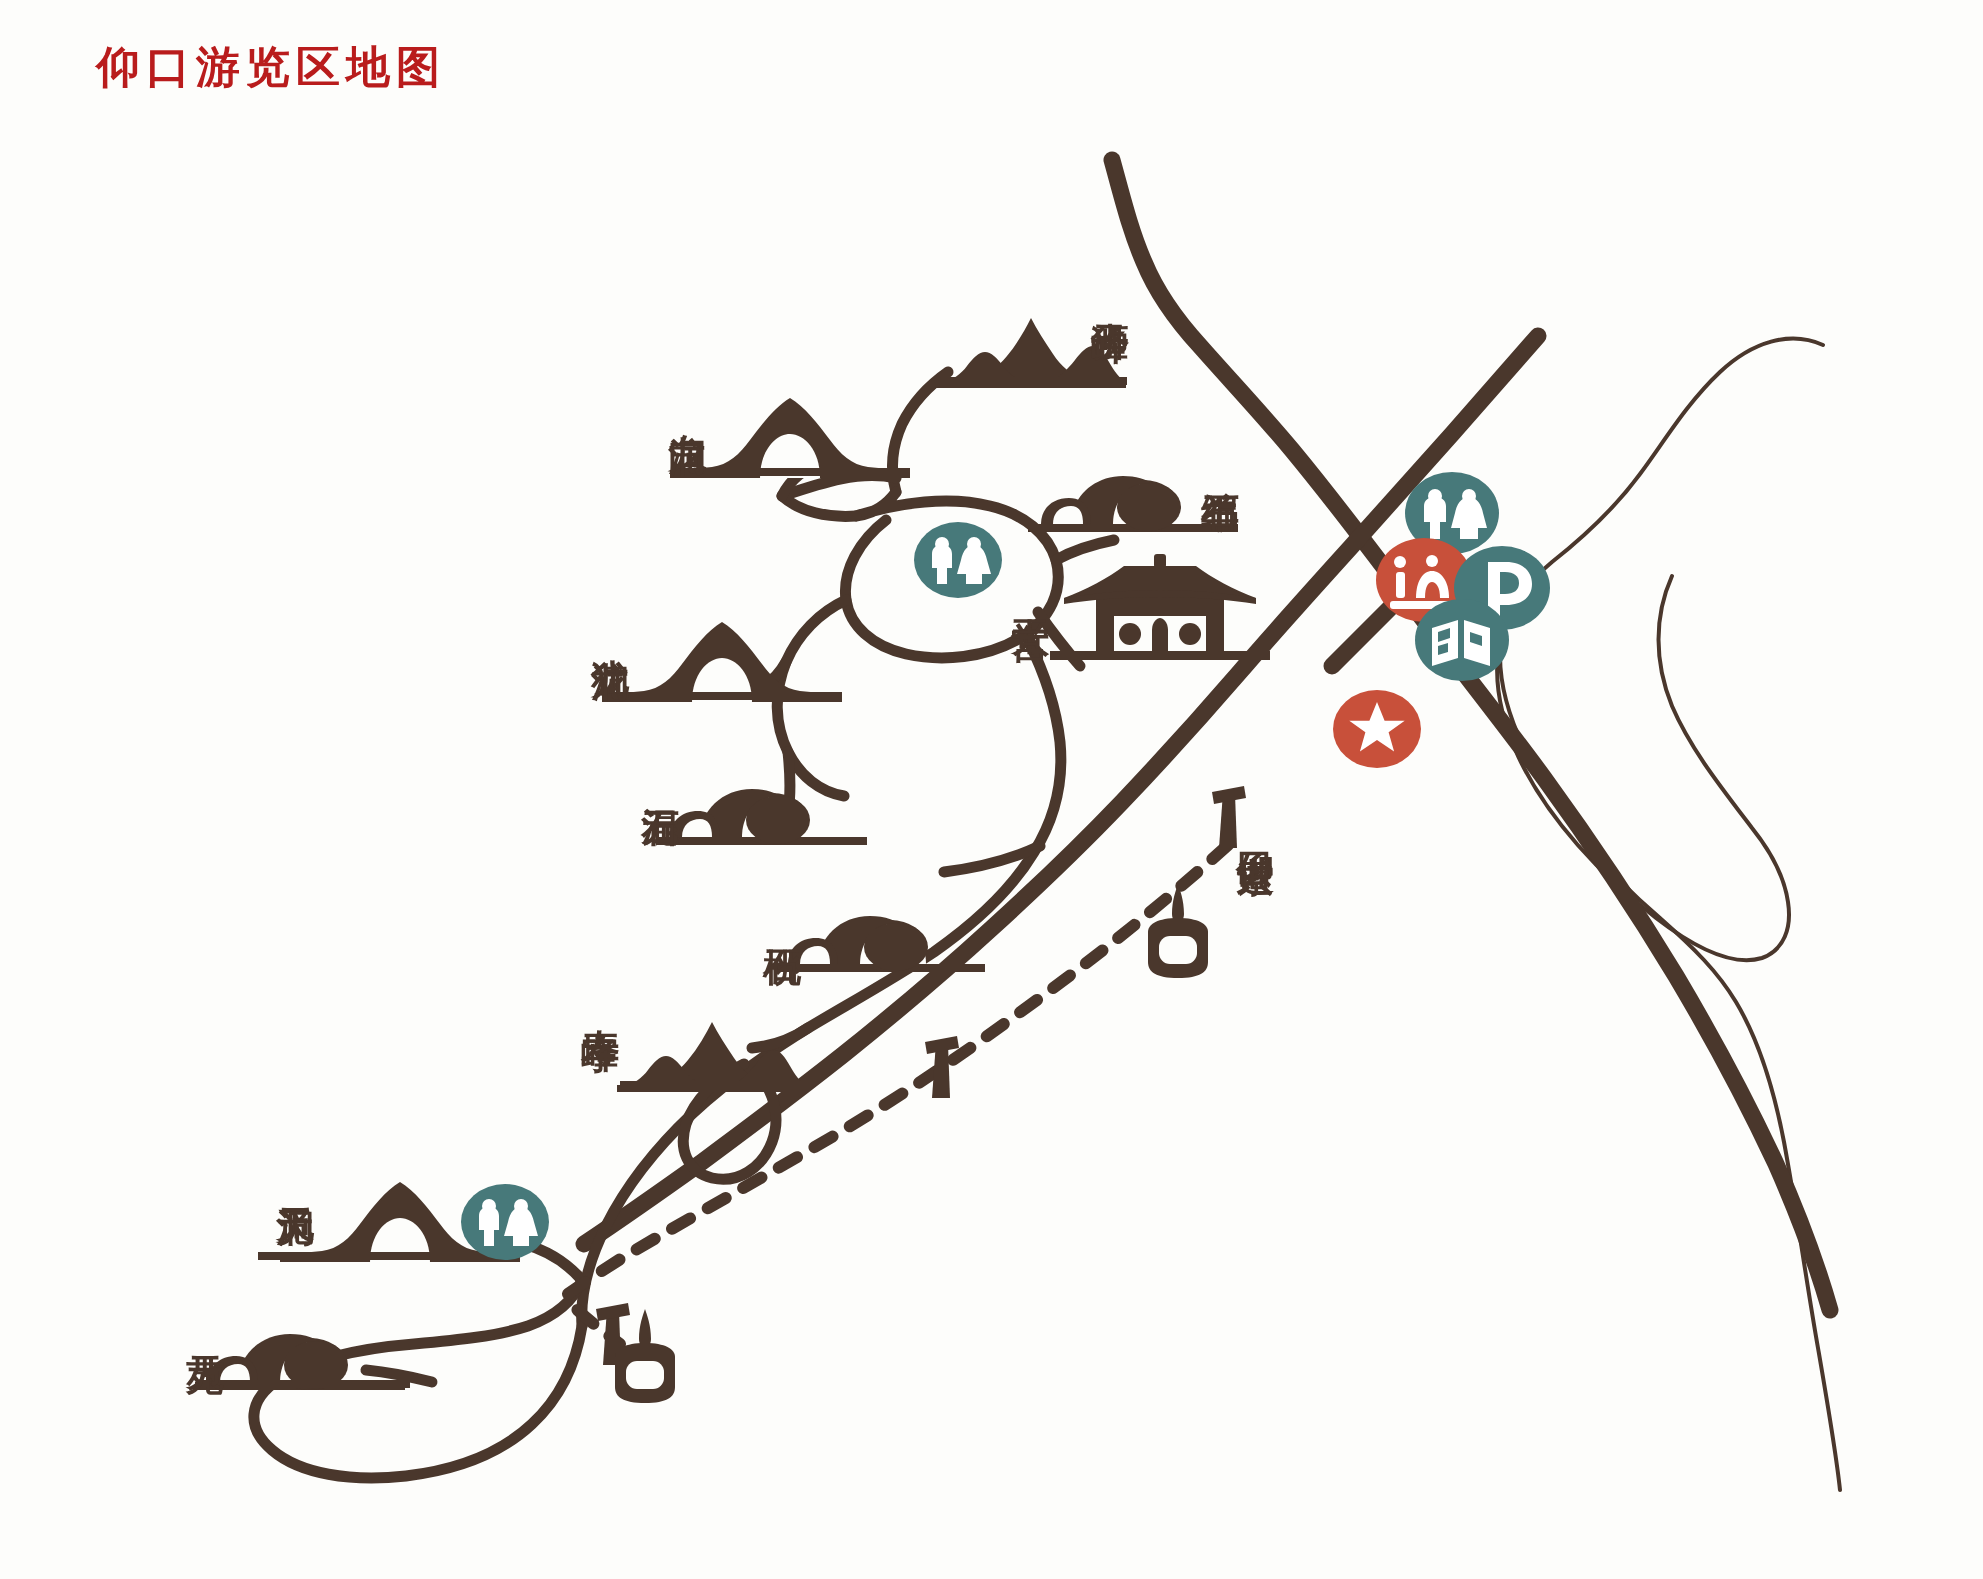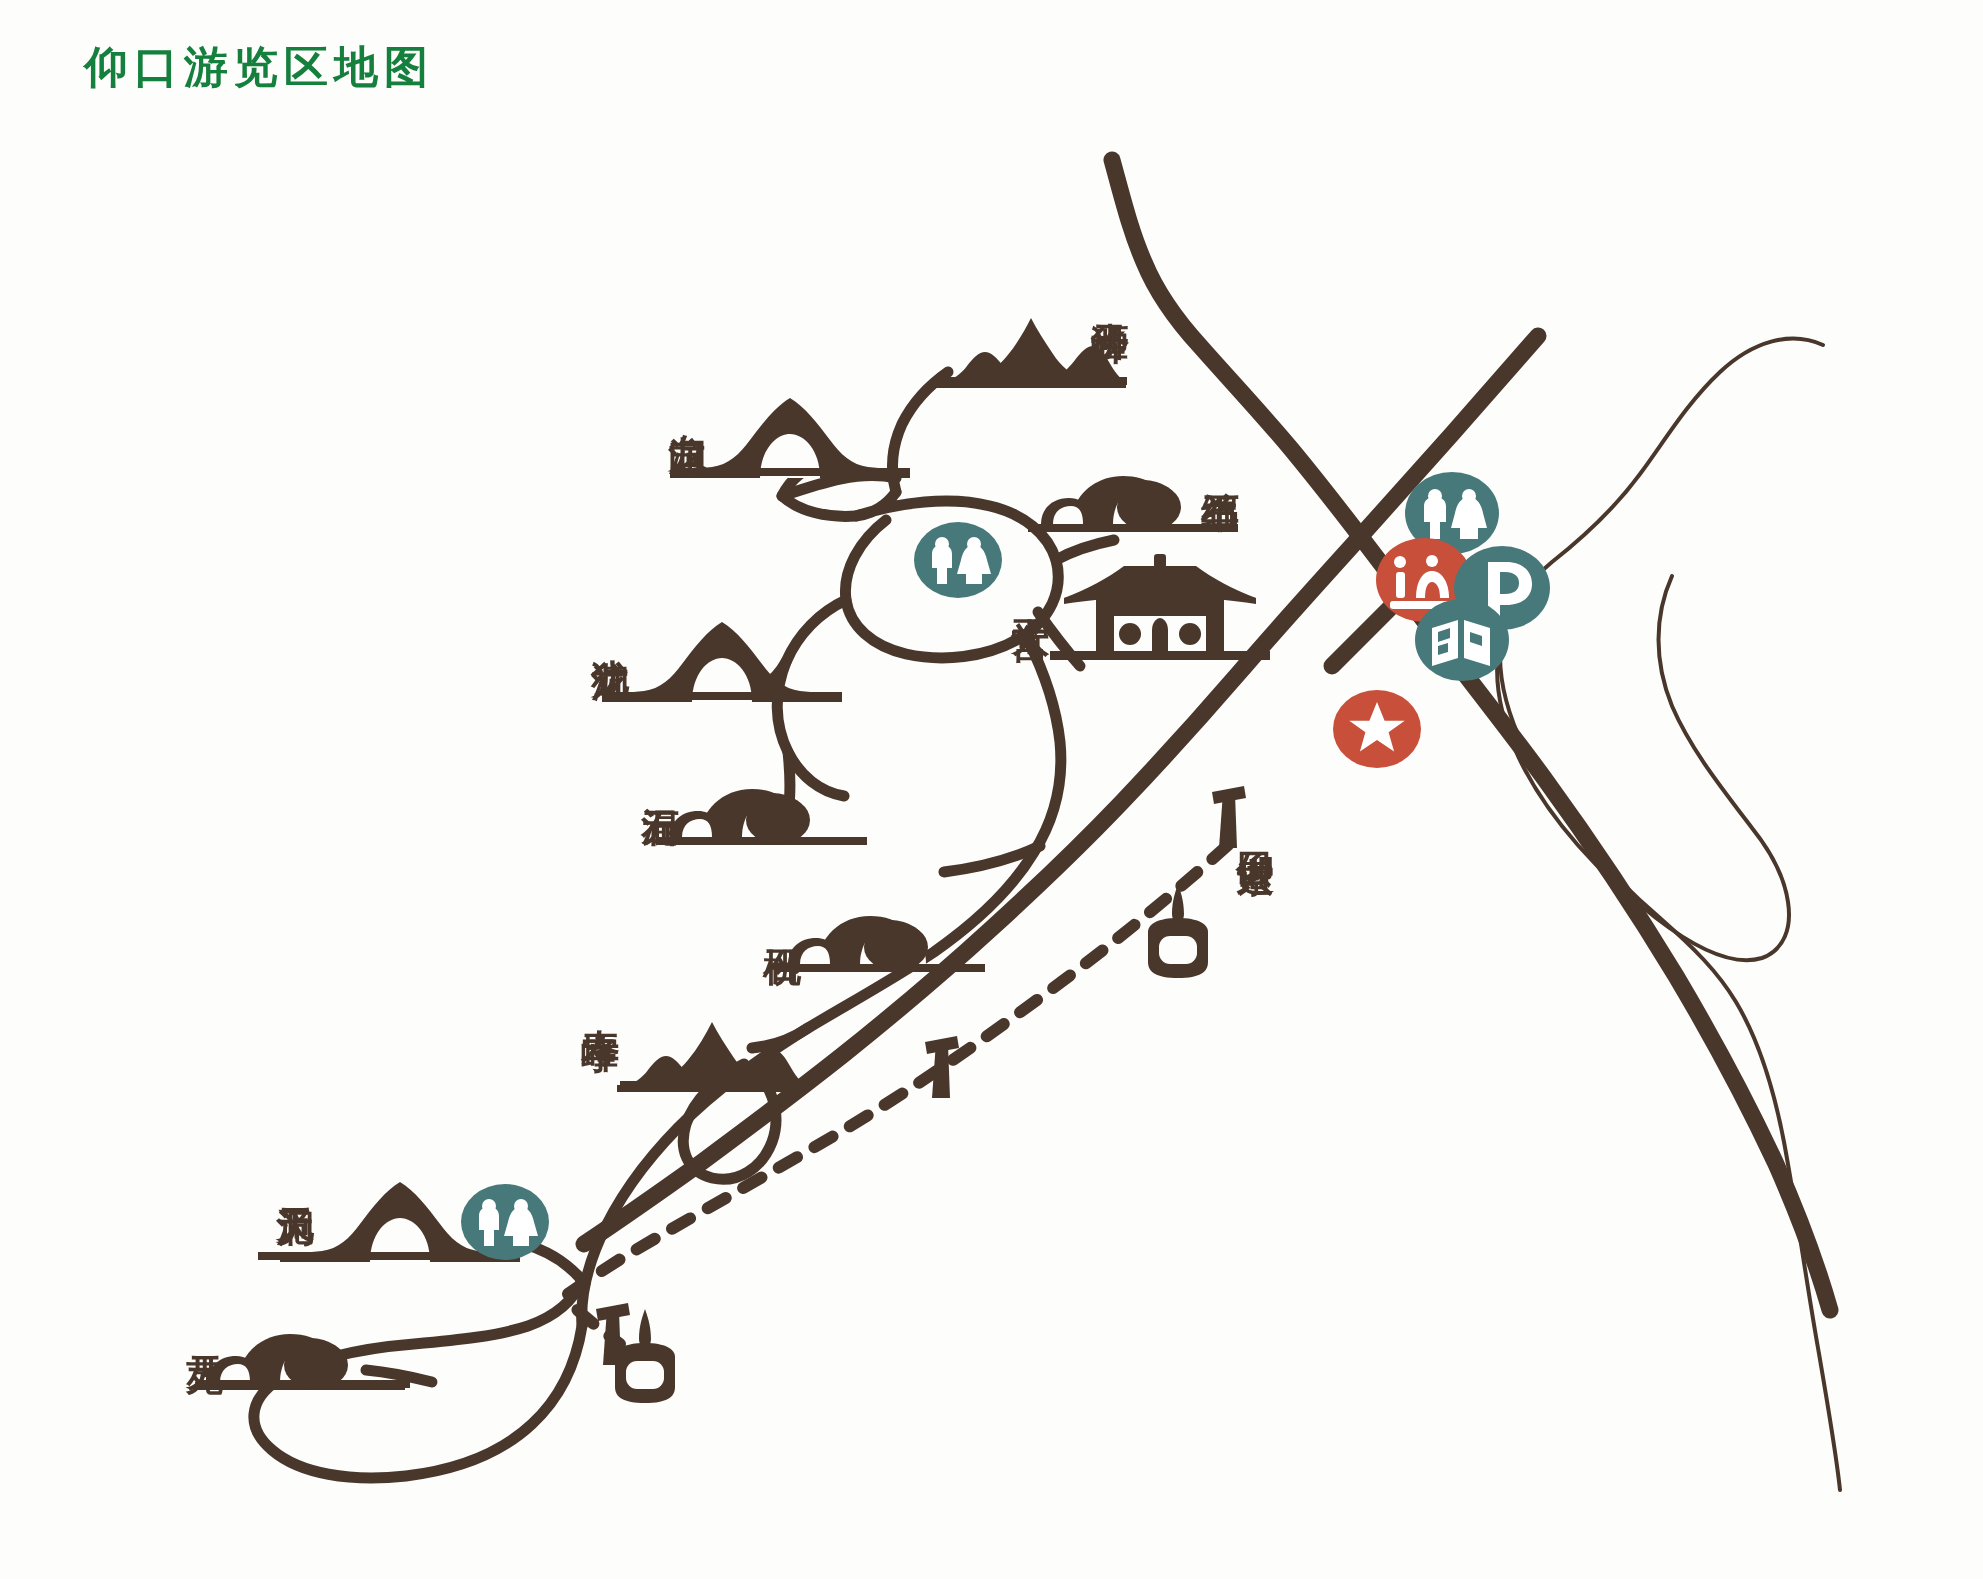--- a/index.html
+++ b/index.html
@@ -14,27 +14,27 @@
     overflow: hidden;
     font-family: "Liberation Sans", sans-serif;
   }
   #map-root {
     position: absolute;
     inset: 0;
     background: #fdfdfb;
   }
   #map-title {
     position: absolute;
-    left: 84px;
+    left: 96px;
     top: 38px;
     font-family: "Liberation Serif", serif;
     font-size: 44px;
     font-weight: 700;
     letter-spacing: 6px;
-    color: #15803d;
+    color: #b91c1c;
     white-space: nowrap;
   }
   #map-canvas {
     position: absolute;
     left: 0;
     top: 0;
     width: 1983px;
     height: 1579px;
   }
   .vlabel {

